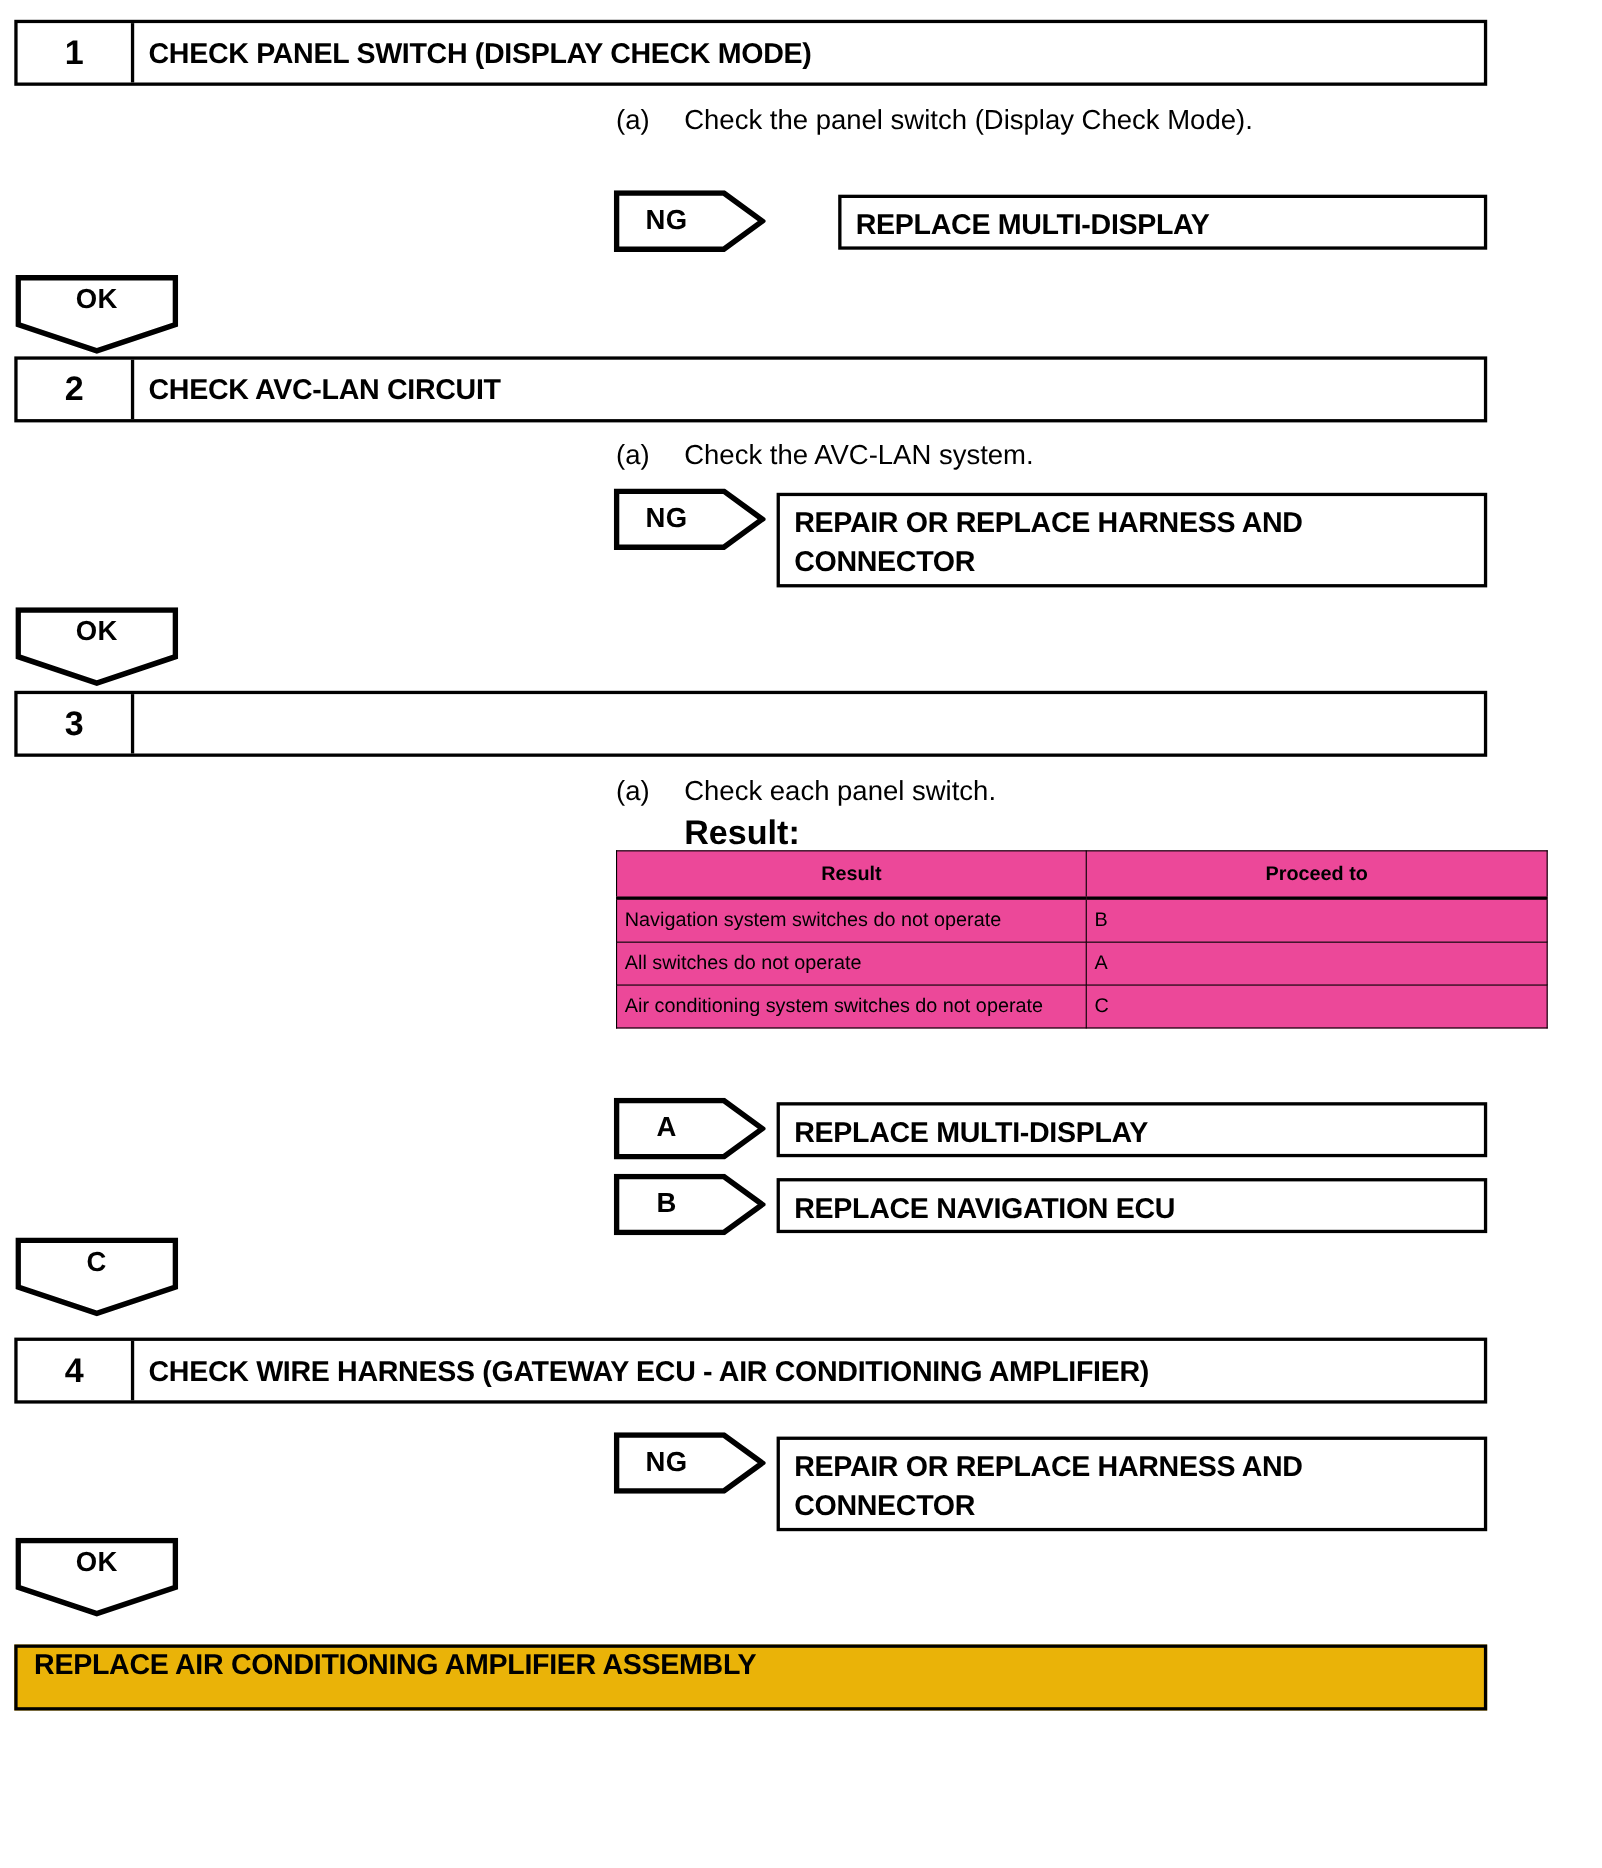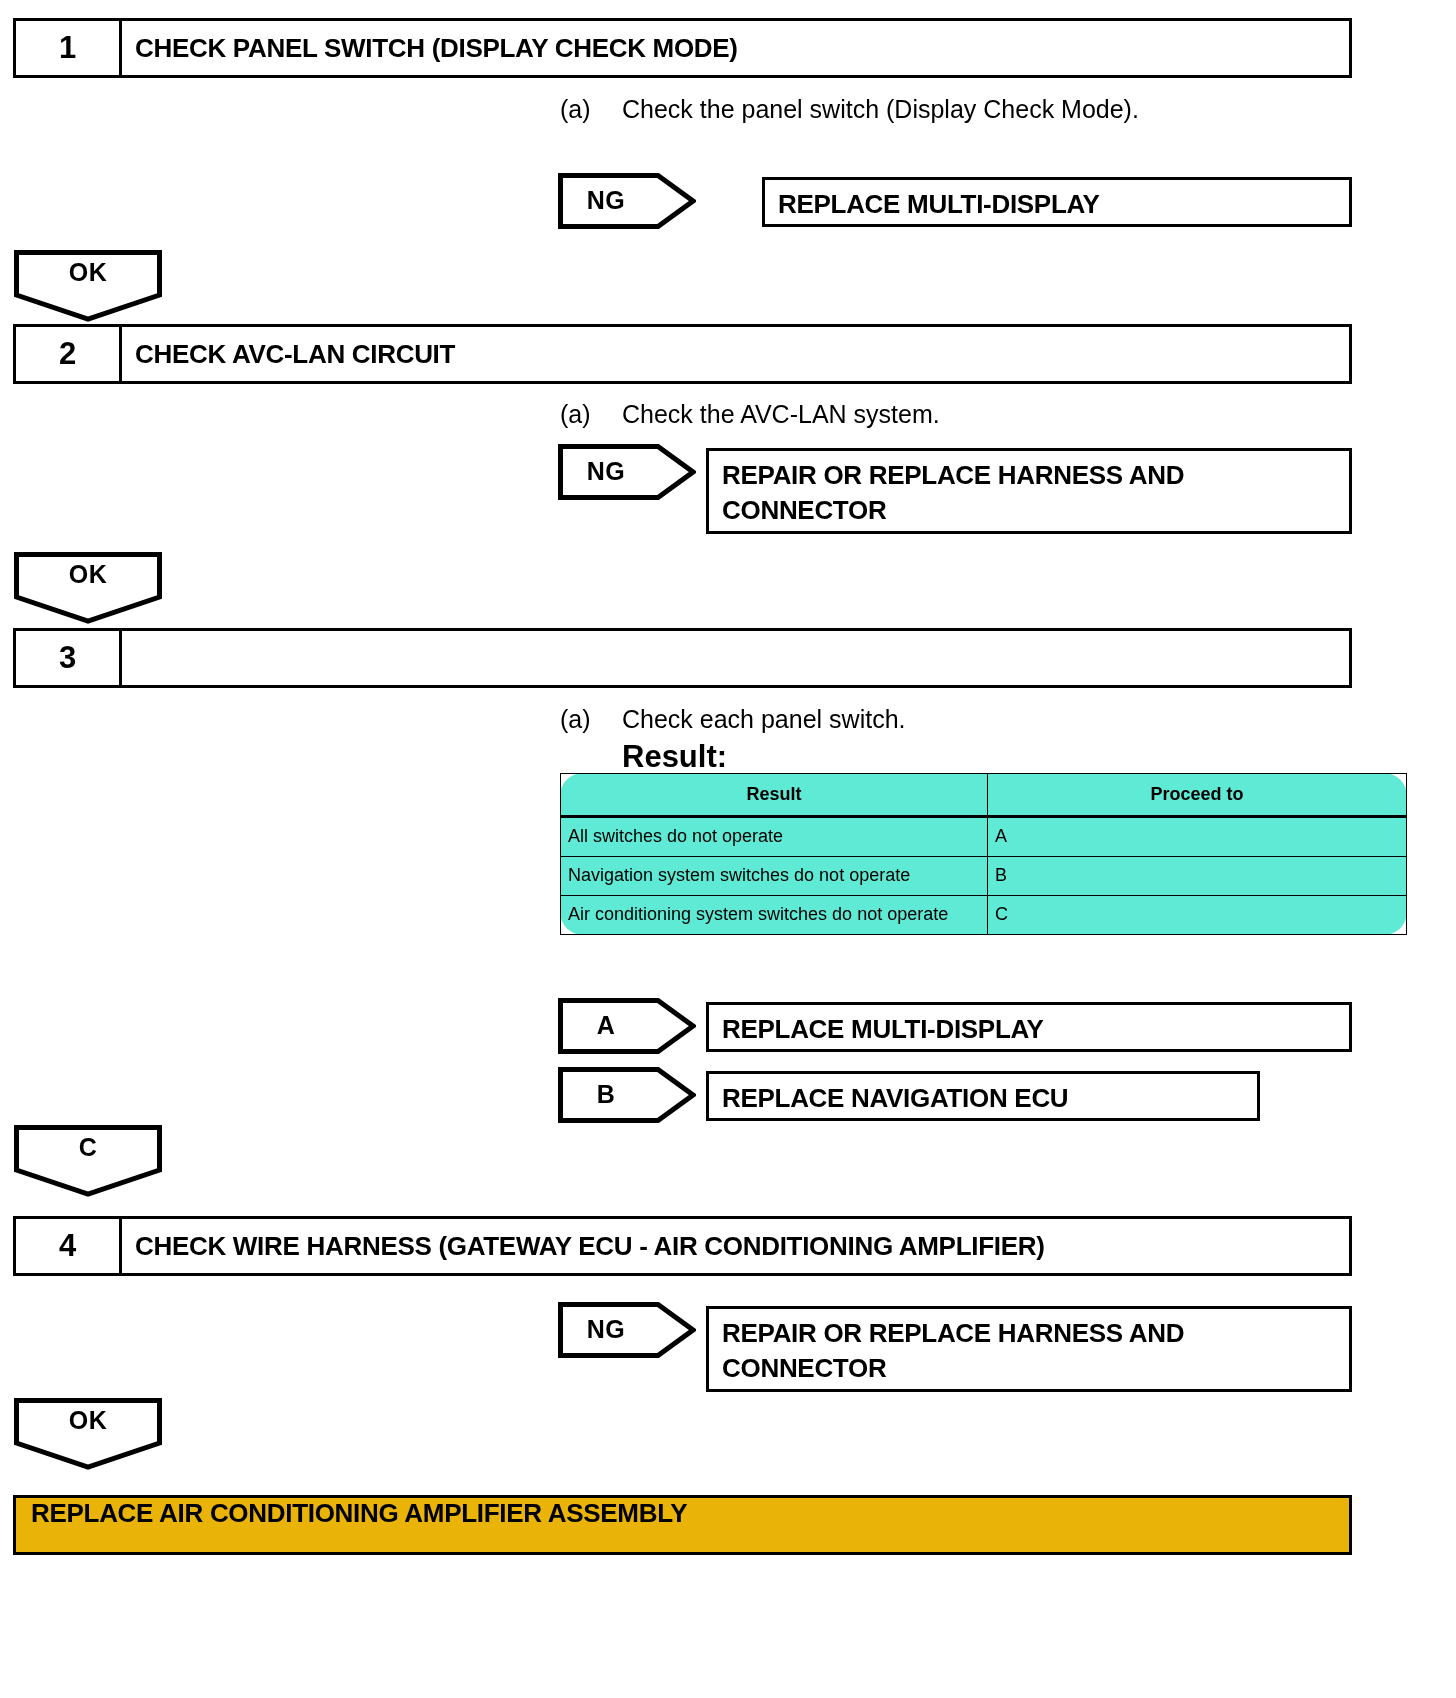--- a/index.html
+++ b/index.html
@@ -136,23 +136,22 @@
     font-size: 26px;
     font-weight: bold;
     line-height: 1.33;
     letter-spacing: -0.3px;
   }
 
   
   .result-table {
     position: absolute;
     border-collapse: collapse;
-    background: #5eead4;
+    background: #ec4899;
     table-layout: fixed;
-    border-radius: 23px;
   }
   .result-table th,
   .result-table td {
     border: 1px solid #000;
     vertical-align: top;
     font-size: 18px;
     line-height: 1.45;
   }
   .result-table th {
     text-align: center;
@@ -241,26 +240,26 @@
 
   <table class="result-table" style="left:560px; top:773px; width:792px;">
     <thead>
       <tr>
         <th class="col-result">Result</th>
         <th class="col-proceed">Proceed to</th>
       </tr>
     </thead>
     <tbody>
       <tr>
+        <td>Navigation system switches do not operate</td>
+        <td>B</td>
+      </tr>
+      <tr>
         <td>All switches do not operate</td>
         <td>A</td>
-      </tr>
-      <tr>
-        <td>Navigation system switches do not operate</td>
-        <td>B</td>
       </tr>
       <tr>
         <td>Air conditioning system switches do not operate</td>
         <td>C</td>
       </tr>
     </tbody>
   </table>
 
   <div class="right-conn" style="left:558px; top:998px;">
     <svg viewBox="0 0 138 56">
@@ -273,21 +272,21 @@
     <span>REPLACE MULTI-DISPLAY</span>
   </div>
 
   <div class="right-conn" style="left:558px; top:1067px;">
     <svg viewBox="0 0 138 56">
       <polygon points="2.5,2.5 100,2.5 135,28 100,53.5 2.5,53.5" fill="#ffffff" stroke="#000000" stroke-width="5" stroke-linejoin="miter"></polygon>
     </svg>
     <div class="conn-text">B</div>
   </div>
 
-  <div class="action-box" style="left:706px; top:1071px; width:554px; height:50px;">
+  <div class="action-box" style="left:706px; top:1071px; width:646px; height:50px;">
     <span>REPLACE NAVIGATION ECU</span>
   </div>
 
   <div class="down-conn" style="left:14px; top:1125px;">
     <svg viewBox="0 0 148 72">
       <polygon points="2.5,2.5 145.5,2.5 145.5,45 74,69 2.5,45" fill="#ffffff" stroke="#000000" stroke-width="5" stroke-linejoin="miter"></polygon>
     </svg>
     <div class="conn-text">C</div>
   </div>
 

